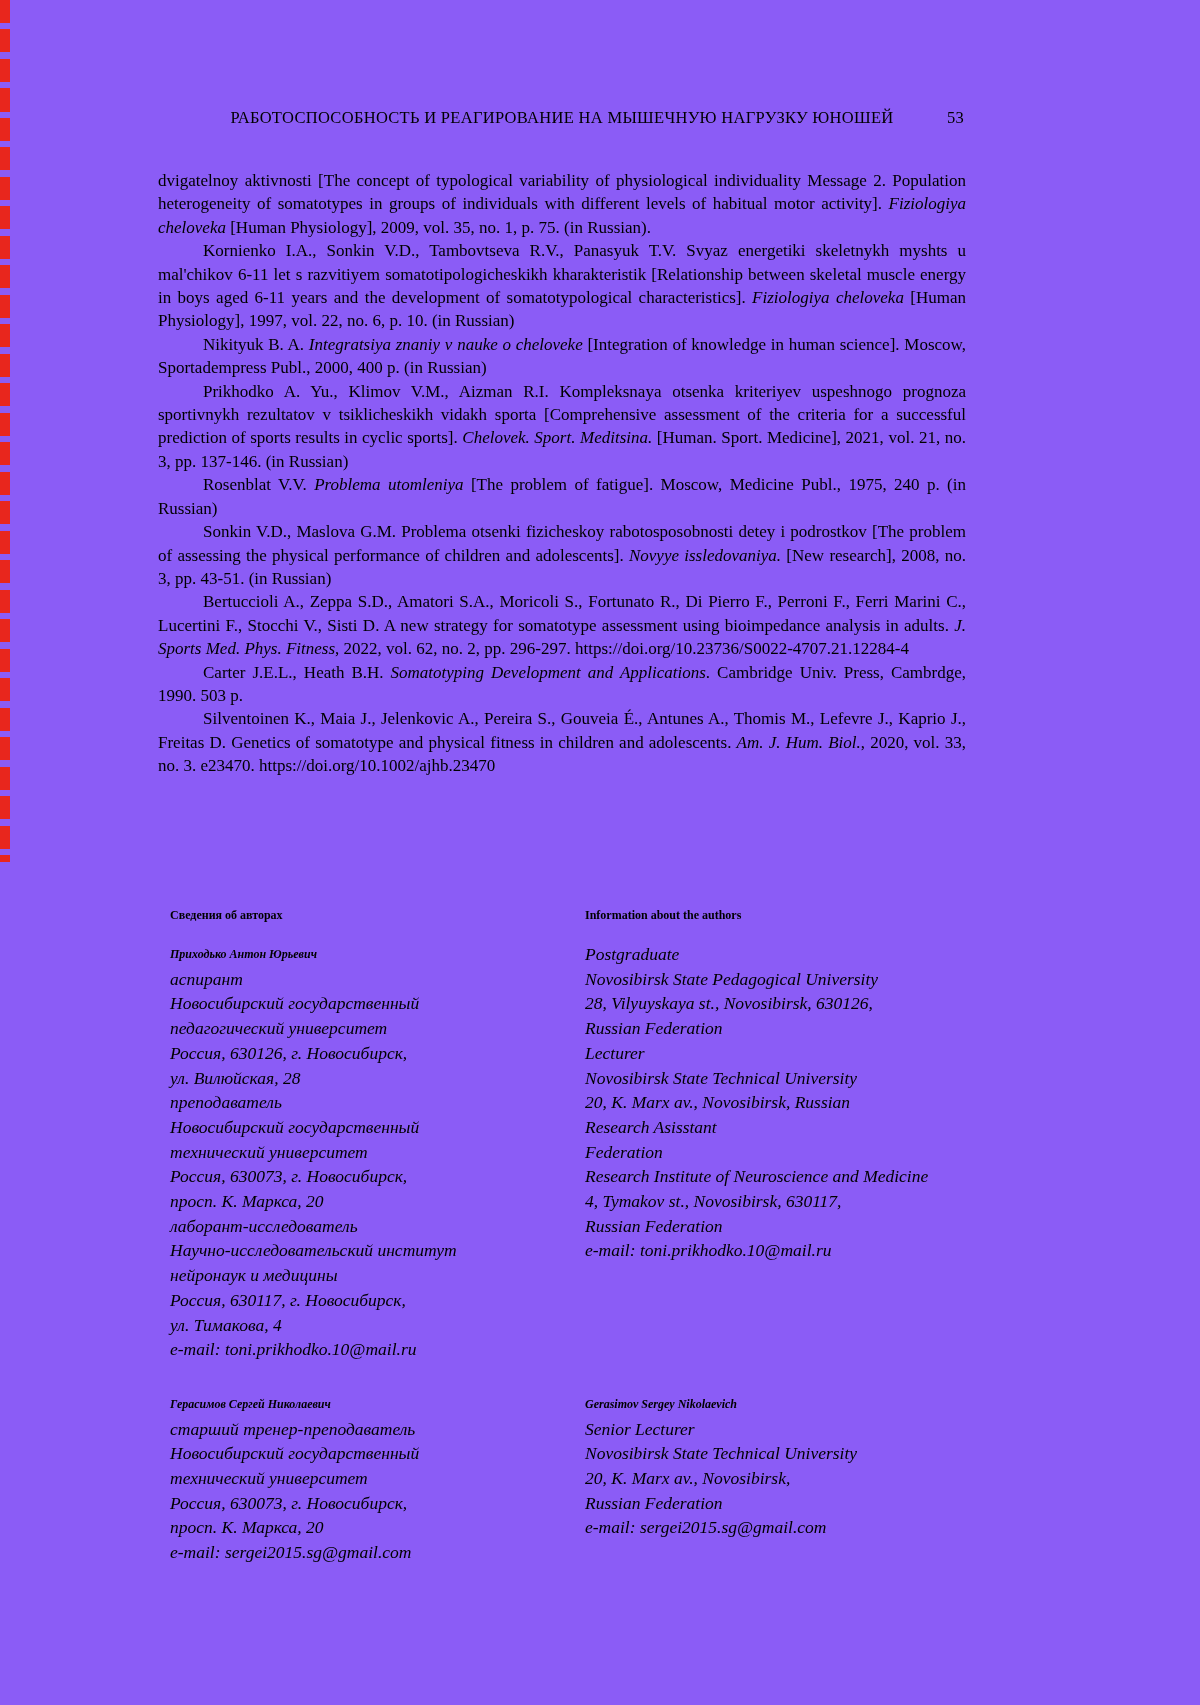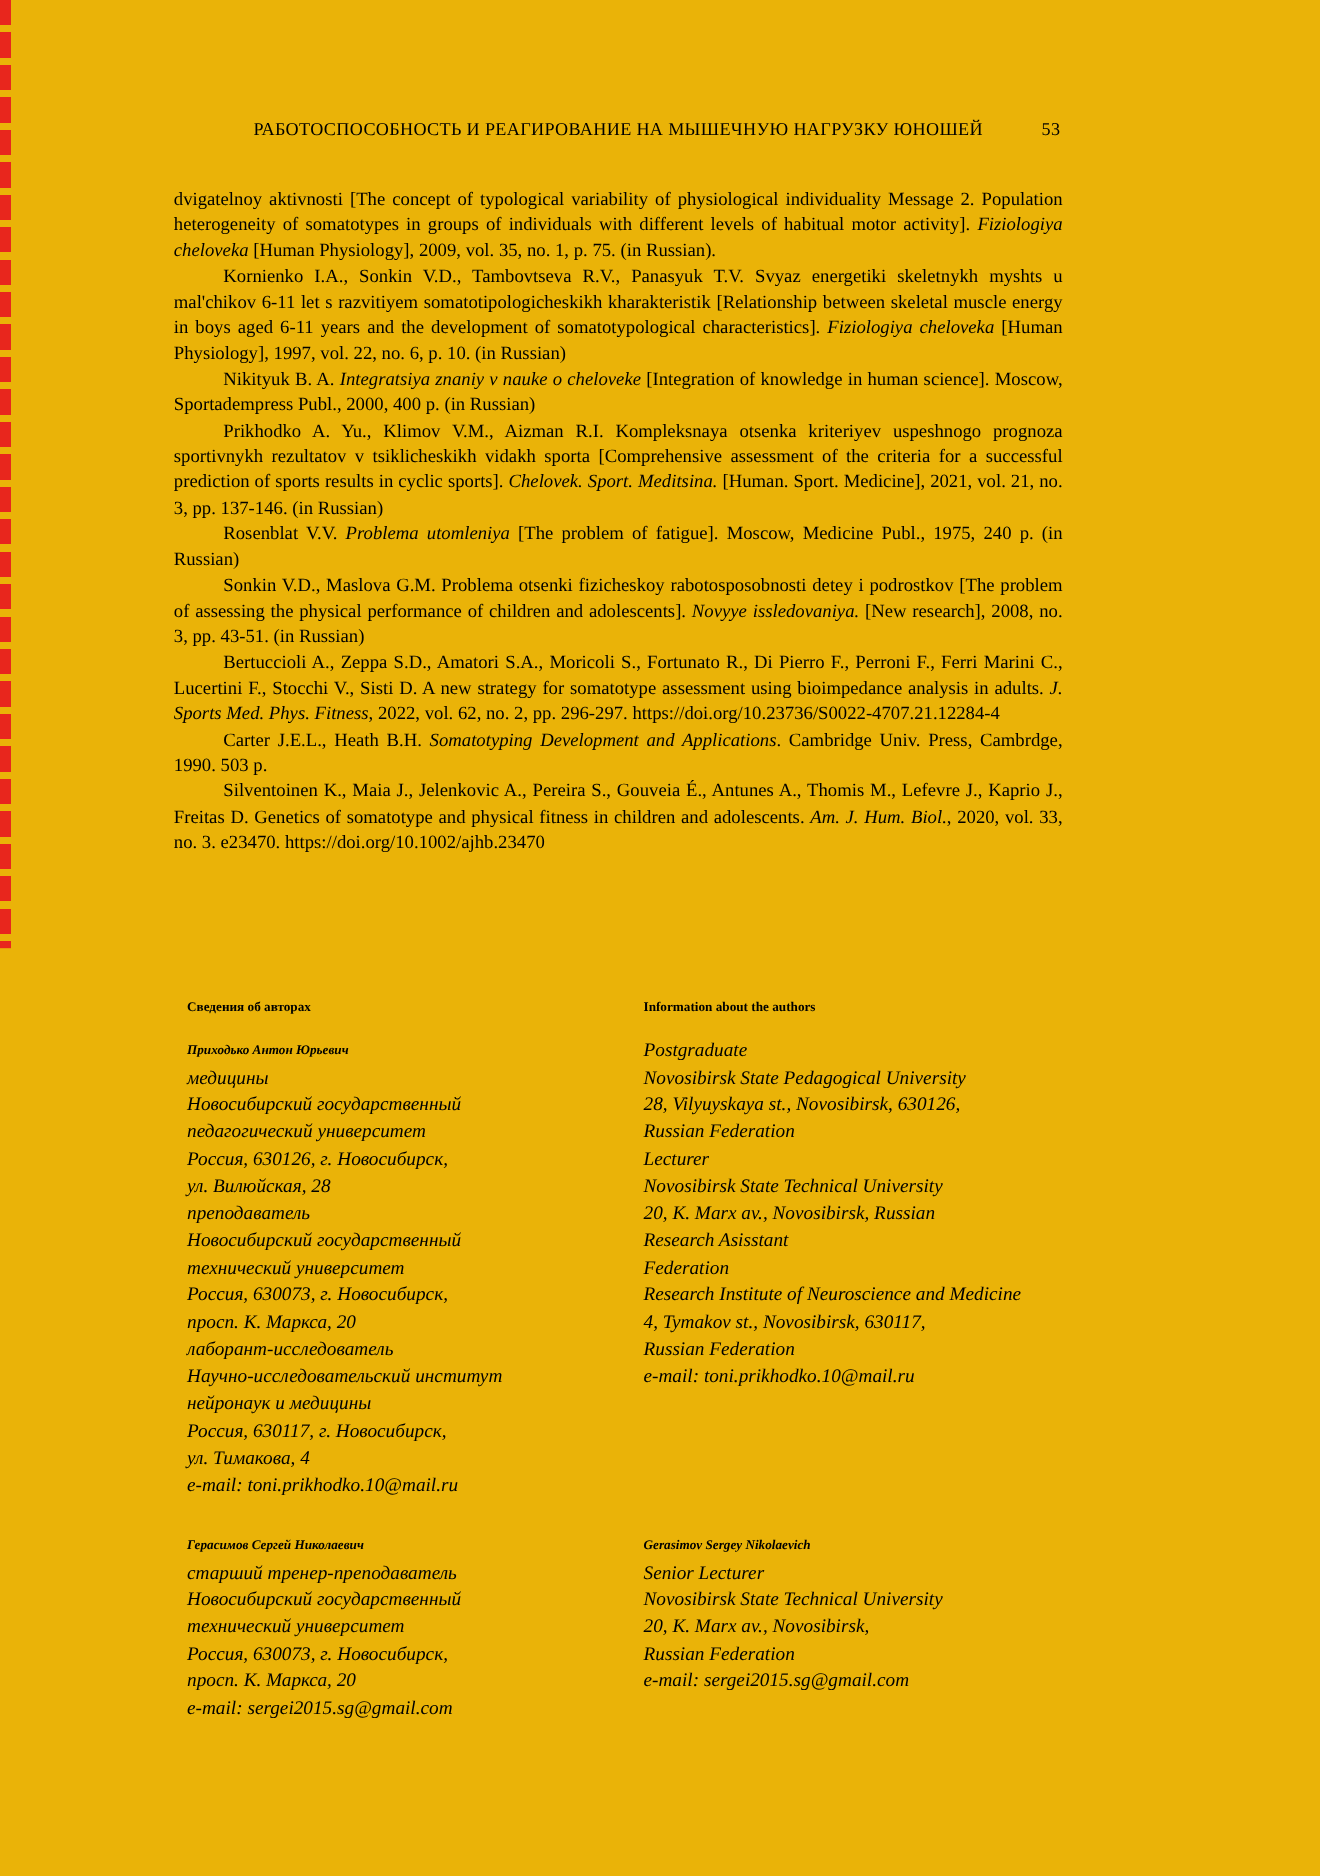--- a/index.html
+++ b/index.html
@@ -1,18 +1,18 @@
 <!DOCTYPE html>
 <html style="--accent: #e8261d;"><head>
 <meta charset="utf-8">
 <style>
   :root { --accent:#e8261d; }
   html,body{margin:0;padding:0;background:#ffffff;}
   .page{
-    position:relative;width:1200px;height:1705px;background:#eab308;
+    position:relative;width:1200px;height:1705px;background:#8b5cf6;
     font-family:"Liberation Serif","DejaVu Serif",serif;color:#000;overflow:hidden;
   }
   
   .revision-marks{
     position:absolute;left:0;top:0;width:10px;height:862px;
     background:repeating-linear-gradient(to bottom,
       var(--accent) 0px,var(--accent) 23px,
       transparent 23px,transparent 29.5px);
   }
   .running-header{
@@ -61,21 +61,21 @@
       <p class="ref"><span>Bertuccioli A., Zeppa S.D., Amatori S.A., Moricoli S., Fortunato R., Di Pierro F., Perroni F., Ferri Marini C., Lucertini F., Stocchi V., Sisti D. A new strategy for somatotype assessment using bioimpedance analysis in adults. </span><i>J. Sports Med. Phys. Fitness</i><span>, 2022, vol. 62, no. 2, pp. 296-297. https://doi.org/10.23736/S0022-4707.21.12284-4</span></p>
       <p class="ref"><span>Carter J.E.L., Heath B.H. </span><i>Somatotyping Development and Applications</i><span>. Cambridge Univ. Press, Cambrdge, 1990. 503 p.</span></p>
       <p class="ref"><span>Silventoinen K., Maia J., Jelenkovic A., Pereira S., Gouveia É., Antunes A., Thomis M., Lefevre J., Kaprio J., Freitas D. Genetics of somatotype and physical fitness in children and adolescents. </span><i>Am. J. Hum. Biol.</i><span>, 2020, vol. 33, no. 3. e23470. https://doi.org/10.1002/ajhb.23470</span></p>
     </div>
 
   <div class="authors">
     <div class="sec-h">Сведения об авторах</div>
     <div class="sec-h right">Information about the authors</div>
     <div class="acell">
         <div class="aname">Приходько Антон Юрьевич</div>
-        <div class="aline">медицины</div>
+        <div class="aline">аспирант</div>
         <div class="aline">Новосибирский государственный</div>
         <div class="aline">педагогический университет</div>
         <div class="aline">Россия, 630126, г. Новосибирск,</div>
         <div class="aline">ул. Вилюйская, 28</div>
         <div class="aline">преподаватель</div>
         <div class="aline">Новосибирский государственный</div>
         <div class="aline">технический университет</div>
         <div class="aline">Россия, 630073, г. Новосибирск,</div>
         <div class="aline">просп. К. Маркса, 20</div>
         <div class="aline">лаборант-исследователь</div>

